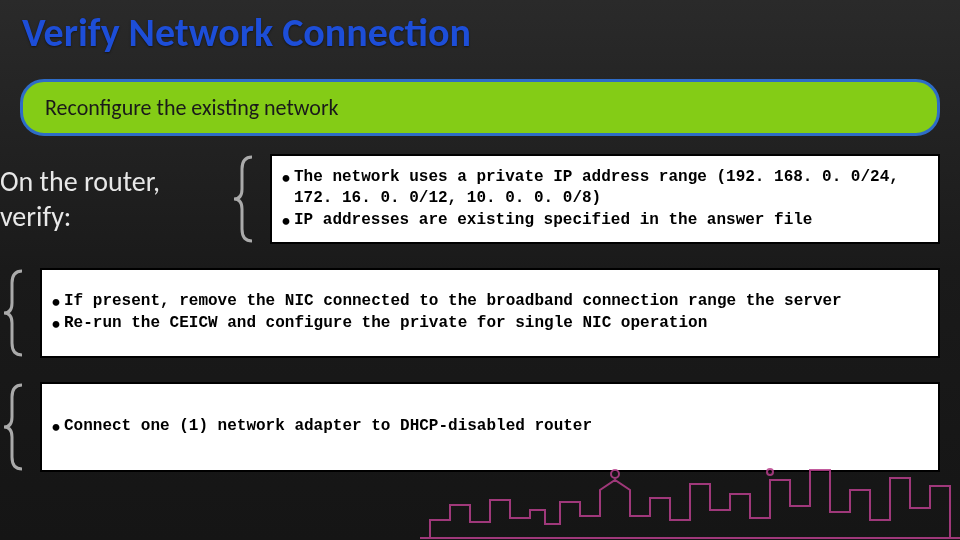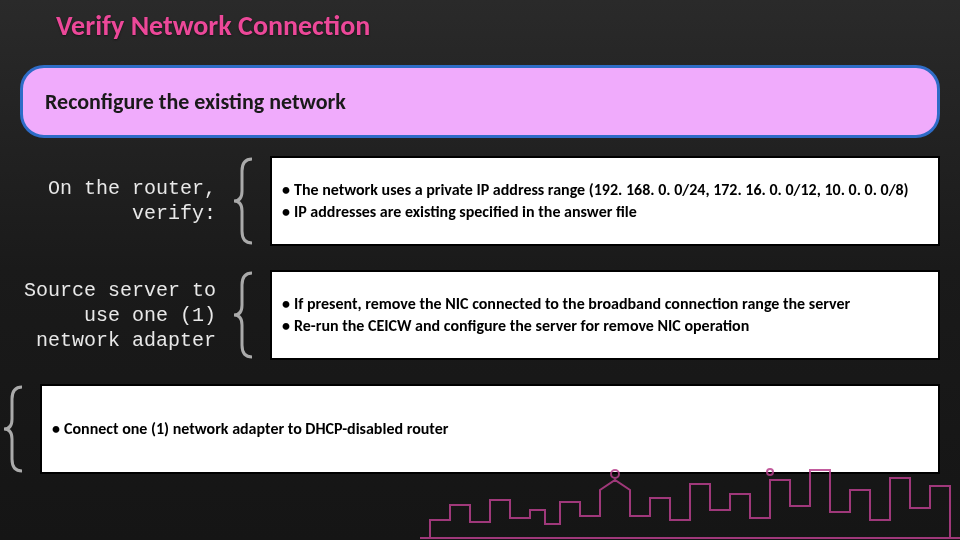--- a/index.html
+++ b/index.html
@@ -5,60 +5,58 @@
   * { margin: 0; padding: 0; box-sizing: border-box; }
   body {
     width: 960px;
     height: 540px;
     background: linear-gradient(180deg, #2a2a2a 0%, #1a1a1a 50%, #151515 100%);
     font-family: "Segoe UI", Calibri, sans-serif;
     position: relative;
     overflow: hidden;
   }
   .title {
-    color: #ec4899;
-    font-size: 28px;
+    color: #1d4ed8;
+    font-size: 40px;
     font-weight: 600;
     padding: 8px 0 0 22px;
     text-shadow: 0 1px 2px rgba(0,0,0,0.5);
-    margin-left: 34px;
   }
   .header-bar {
     margin: 22px 20px 0 20px;
-    background: #f0abfc;
+    background: #84cc16;
     border: 3px solid #2e6cc7;
     border-radius: 24px;
-    padding: 20px 22px;
+    padding: 12px 22px;
     font-size: 22px;
-    font-weight: 700;
+    font-weight: 400;
     color: #1a1a1a;
   }
   .rows {
     margin-top: 18px;
     padding: 0 0 0 0;
   }
   .row {
     display: flex;
     align-items: stretch;
     margin: 0 20px 24px 0;
     height: 90px;
   }
   .row-label {
     width: 230px;
     flex: 0 0 230px;
     display: flex;
     align-items: center;
     justify-content: flex-end;
-    text-align: right;
+    text-align: left;
     padding-right: 14px;
     color: #e8e8e8;
-    font-size: 20px;
+    font-size: 28px;
     font-weight: 400;
     line-height: 1.25;
-    font-family: Liberation Mono, monospace;
   }
   .brace {
     flex: 0 0 32px;
     display: flex;
     align-items: center;
     justify-content: center;
   }
   .brace svg { display: block; }
   .row-box {
     flex: 1;
@@ -76,20 +74,21 @@
   }
   .row-box .bullet {
     display: flex;
   }
   .row-box .bullet .dot {
     flex: 0 0 auto;
     padding-right: 4px;
   }
   .row-box .bullet .txt {
     flex: 1;
+    font-family: Liberation Mono, monospace;
   }
   .skyline {
     position: absolute;
     left: 0;
     right: 0;
     bottom: 0;
     height: 90px;
     pointer-events: none;
   }
   .skyline svg { width: 100%; height: 100%; display: block; }
@@ -116,34 +115,33 @@
           <span class="txt">The network uses a private IP address range (192. 168. 0. 0/24, 172. 16. 0. 0/12, 10. 0. 0. 0/8)</span>
         </div>
       <div class="bullet">
           <span class="dot">•</span>
           <span class="txt">IP addresses are existing specified in the answer file</span>
         </div>
     </div>
   </div>
 
   <div class="row">
-    <div class="row-label">Source server to use one (1) network adapter</div>
     <div class="brace">
       <svg width="28" height="88" viewBox="0 0 28 88">
         <path d="M20 2 Q10 2 10 14 L10 34 Q10 44 2 44 Q10 44 10 54 L10 74 Q10 86 20 86" fill="none" stroke="#aaaaaa" stroke-width="3"></path>
       </svg>
     </div>
     <div class="row-box">
       <div class="bullet">
           <span class="dot">•</span>
           <span class="txt">If present, remove the NIC connected to the broadband connection range the server</span>
         </div>
       <div class="bullet">
           <span class="dot">•</span>
-          <span class="txt">Re-run the CEICW and configure the server for remove NIC operation</span>
+          <span class="txt">Re-run the CEICW and configure the private for single NIC operation</span>
         </div>
     </div>
   </div>
 
   <div class="row">
     <div class="brace">
       <svg width="28" height="88" viewBox="0 0 28 88">
         <path d="M20 2 Q10 2 10 14 L10 34 Q10 44 2 44 Q10 44 10 54 L10 74 Q10 86 20 86" fill="none" stroke="#aaaaaa" stroke-width="3"></path>
       </svg>
     </div>

